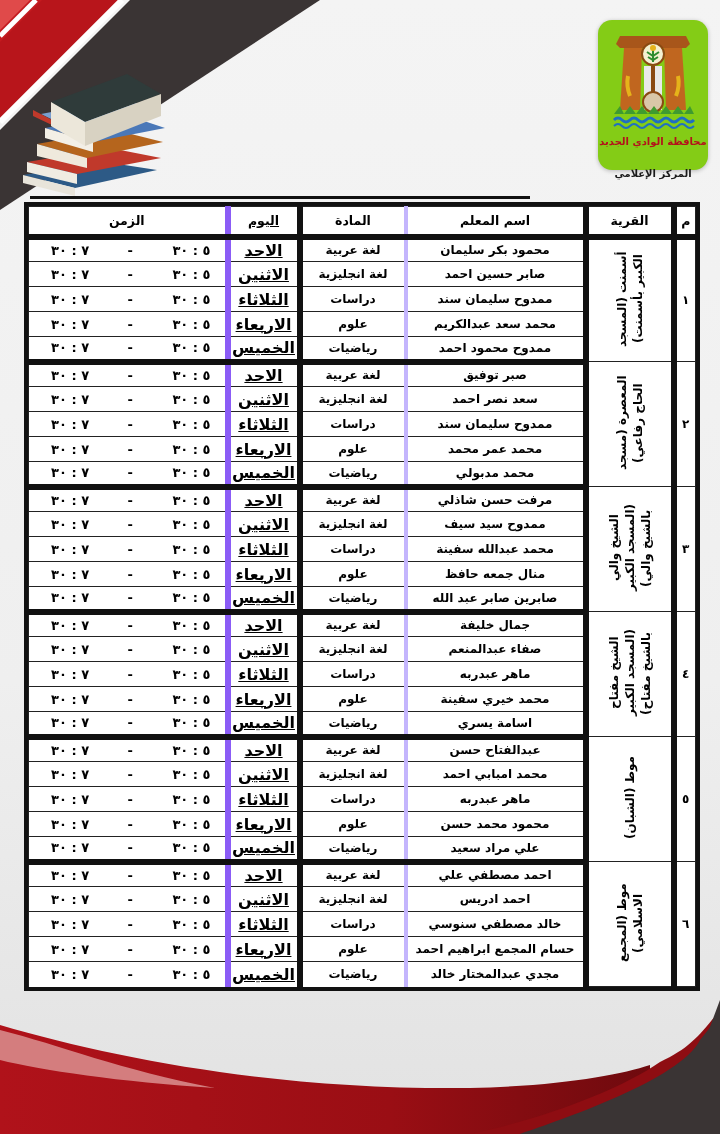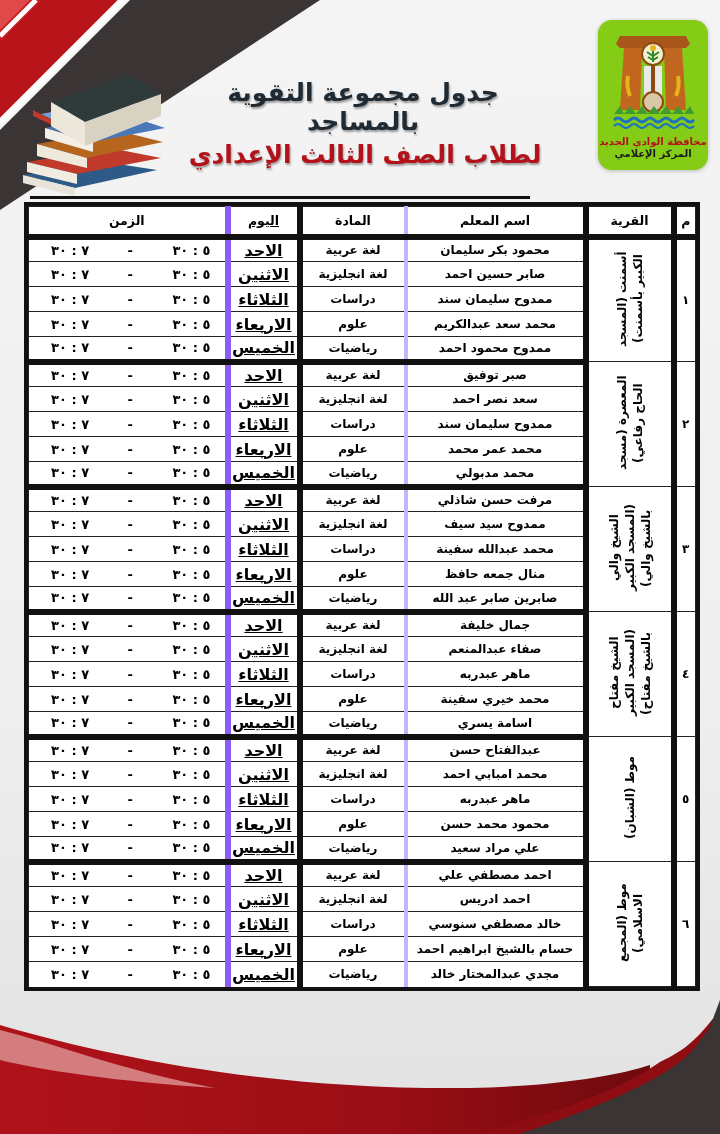--- a/index.html
+++ b/index.html
@@ -29,21 +29,21 @@
     position: absolute; left: 598px; top: 20px; width: 110px; height: 150px;
     background: #84cc16; border-radius: 14px;
     box-shadow: 0 1px 4px rgba(0,0,0,0.25);
   }
   .logo-box svg { position: absolute; left: 8px; top: 6px; }
   .logo-line1 {
     position: absolute; left: 0; top: 116px; width: 110px; text-align: center;
     font-size: 10px; font-weight: bold; color: #b3121b; direction: rtl;
   }
   .logo-line2 {
-    position: absolute; left: 0; top: 128px; width: 110px; text-align: center;
+    position: absolute; left: 0; top: 148px; width: 110px; text-align: center;
     font-size: 10px; font-weight: bold; color: #1a1a1a; direction: rtl;
   }
   .rule-top {
     position: absolute; left: 30px; top: 196px; width: 500px; height: 3px; background: #111;
   }
 
   
   .sched {
     position: absolute; left: 24px; top: 202px; width: 676px;
     background: #fff; border: 4px solid #111;
@@ -115,22 +115,20 @@
     <polygon points="22,74 72,88 72,98 22,86" fill="#efe9dc"></polygon>
     <polygon points="30,58 108,44 150,58 78,72" fill="#4a78b8"></polygon>
     <polygon points="30,58 78,72 78,82 30,68" fill="#f3efe6"></polygon>
     <polygon points="26,44 110,28 146,44 62,62" fill="#7a9fcf"></polygon>
     <polygon points="18,40 60,62 60,66 18,46" fill="#c0392b"></polygon>
     <polygon points="36,32 112,4 146,24 70,52" fill="#2f3b3a"></polygon>
     <polygon points="36,32 70,52 70,76 36,56" fill="#ece7da"></polygon>
     <polygon points="70,52 146,24 146,46 70,76" fill="#d8d2c2"></polygon>
   </svg>
 
-  <div class="title-main">جدول مجموعة التقوية بالمساجد</div>
-  <div class="title-sub">لطلاب الصف الثالث الإعدادي</div>
 
   <div class="logo-box">
     <svg viewBox="0 0 94 108" width="94" height="108">
 
       <polygon points="14,10 80,10 84,18 80,22 14,22 10,18" fill="#a8561a"></polygon>
       <polygon points="18,22 36,22 34,84 14,84" fill="#c0661f"></polygon>
       <polygon points="58,22 76,22 80,84 60,84" fill="#c0661f"></polygon>
       <rect x="38" y="40" width="18" height="44" fill="#e9e9e9"></rect>
 
       <circle cx="47" cy="28" r="11" fill="#f4f0d0" stroke="#8a4a12" stroke-width="2"></circle>
@@ -508,21 +506,21 @@
           <td class="c-day day-cell">الثلاثاء</td>
           <td class="c-time">
             <div class="time">
               <span>٧ : ٣٠</span>
               <span>-</span>
               <span>٥ : ٣٠</span>
             </div>
           </td>
         </tr>
         <tr>
-          <td class="c-teacher">حسام بالشيخ ابراهيم احمد</td>
+          <td class="c-teacher">حسام المجمع ابراهيم احمد</td>
           <td class="c-subject">علوم</td>
           <td class="c-day day-cell">الاربعاء</td>
           <td class="c-time">
             <div class="time">
               <span>٧ : ٣٠</span>
               <span>-</span>
               <span>٥ : ٣٠</span>
             </div>
           </td>
         </tr>

